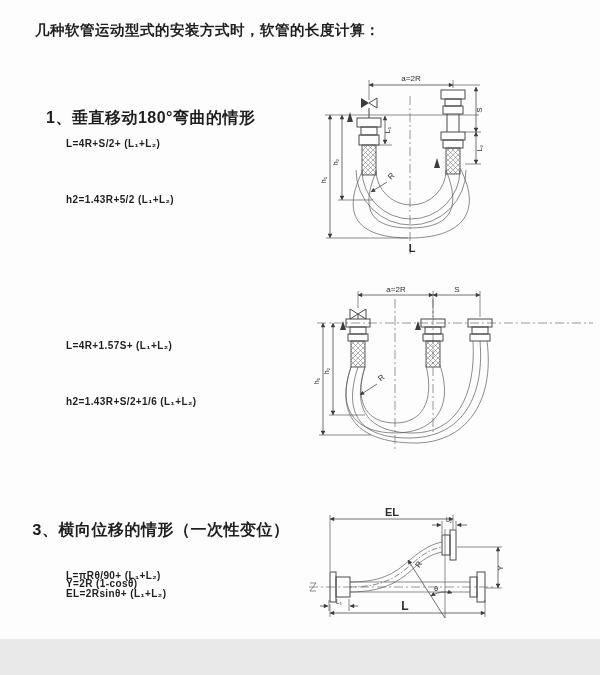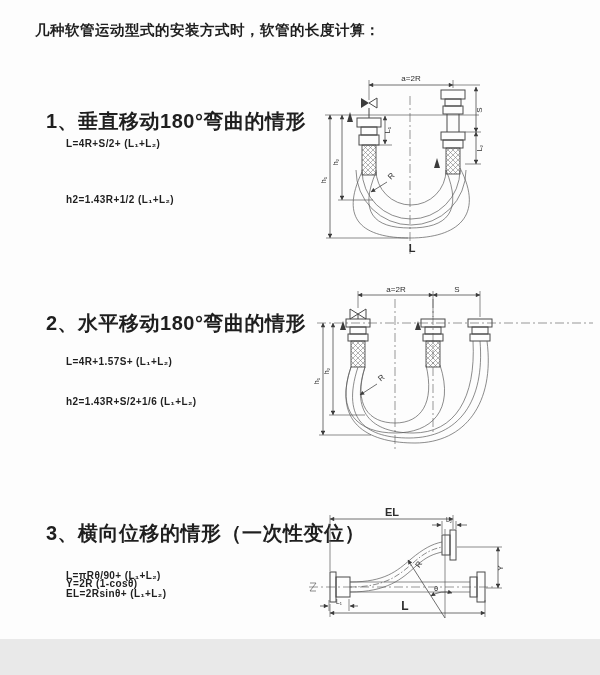--- a/index.html
+++ b/index.html
@@ -2,47 +2,46 @@
 <html><head>
 <meta charset="utf-8">
 <style>
   html,body{margin:0;padding:0;background:#e9e9e9;}
   .page{
     position:relative;width:600px;height:639px;background:#fdfdfd;
     font-family:"Liberation Sans","DejaVu Sans",sans-serif;color:#1f1f1f;
     overflow:hidden;margin:0 auto;
   }
   .title{position:absolute;left:35px;top:21px;font-size:14.5px;font-weight:700;letter-spacing:.5px;}
-  .sec-head{position:absolute;font-size:20px;font-weight:700;letter-spacing:.5px;}
+  .sec-head{position:absolute;font-size:16px;font-weight:700;letter-spacing:.5px;}
   .formula{position:absolute;font-size:10px;font-weight:600;letter-spacing:.4px;}
   svg{position:absolute;}
   svg text{font-family:"Liberation Sans","DejaVu Sans",sans-serif;fill:#2e2e2e;}
   .ln{stroke:#4b4b4b;stroke-width:1;fill:none;}
   .tn{stroke:#5a5a5a;stroke-width:.7;fill:none;}
   .dim{stroke:#4b4b4b;stroke-width:.8;fill:none;}
   .cl{stroke:#6a6a6a;stroke-width:.7;fill:none;stroke-dasharray:9 3 2 3;}
   .fillrect{fill:none;stroke:#4b4b4b;stroke-width:1;}
   .arrowp{fill:#3c3c3c;stroke:none;}
 </style>
 </head>
 <body>
 
 <div class="page">
 
   <div class="title">几种软管运动型式的安装方式时，软管的长度计算：</div>
 
   <div class="sec-head" style="left:46px;top:108px;">1、垂直移动180°弯曲的情形</div>
   <div class="formula" style="left:66px;top:138px;">L=4R+S/2+ (L₁+L₂)</div>
-  <div class="formula" style="left:66px;top:194px;">h2=1.43R+1/2 (L₁+L₂)</div>
-
-  <div class="sec-head" style="left:46px;top:310px;">2、水平移动180°弯曲的情形</div>
-  <div class="formula" style="left:66px;top:340px;margin-top:16px;">L=4R+1.57S+ (L₁+L₂)</div>
+  <div class="formula" style="left:66px;top:194px;">h2=1.43R+5/2 (L₁+L₂)</div>
+
+  <div class="formula" style="left:66px;top:340px;">L=4R+1.57S+ (L₁+L₂)</div>
   <div class="formula" style="left:66px;top:396px;">h2=1.43R+S/2+1/6 (L₁+L₂)</div>
 
-  <div class="sec-head" style="left:46px;top:520px;">3、横向位移的情形（一次性变位）</div>
+  <div class="sec-head" style="left:32px;top:520px;font-family:Liberation Mono, monospace;">3、横向位移的情形（一次性变位）</div>
   <div class="formula" style="left:66px;top:550px;margin-top:20px;">L=πRθ/90+ (L₁+L₂)</div>
   <div class="formula" style="left:66px;top:578px;">Y=2R (1-cosθ)</div>
   <div class="formula" style="left:66px;top:588px;">EL=2Rsinθ+ (L₁+L₂)</div>
 
   <svg style="left:313px;top:70px;" width="287" height="200" viewBox="0 0 287 200">
     <defs>
       <marker id="ar1" viewBox="0 0 10 10" refX="9.5" refY="5" markerWidth="8" markerHeight="5.5" orient="auto-start-reverse">
         <path d="M0,0 L10,5 L0,10 z" fill="#3c3c3c"></path>
       </marker>
       <pattern id="hb1" width="5" height="5" patternUnits="userSpaceOnUse">

